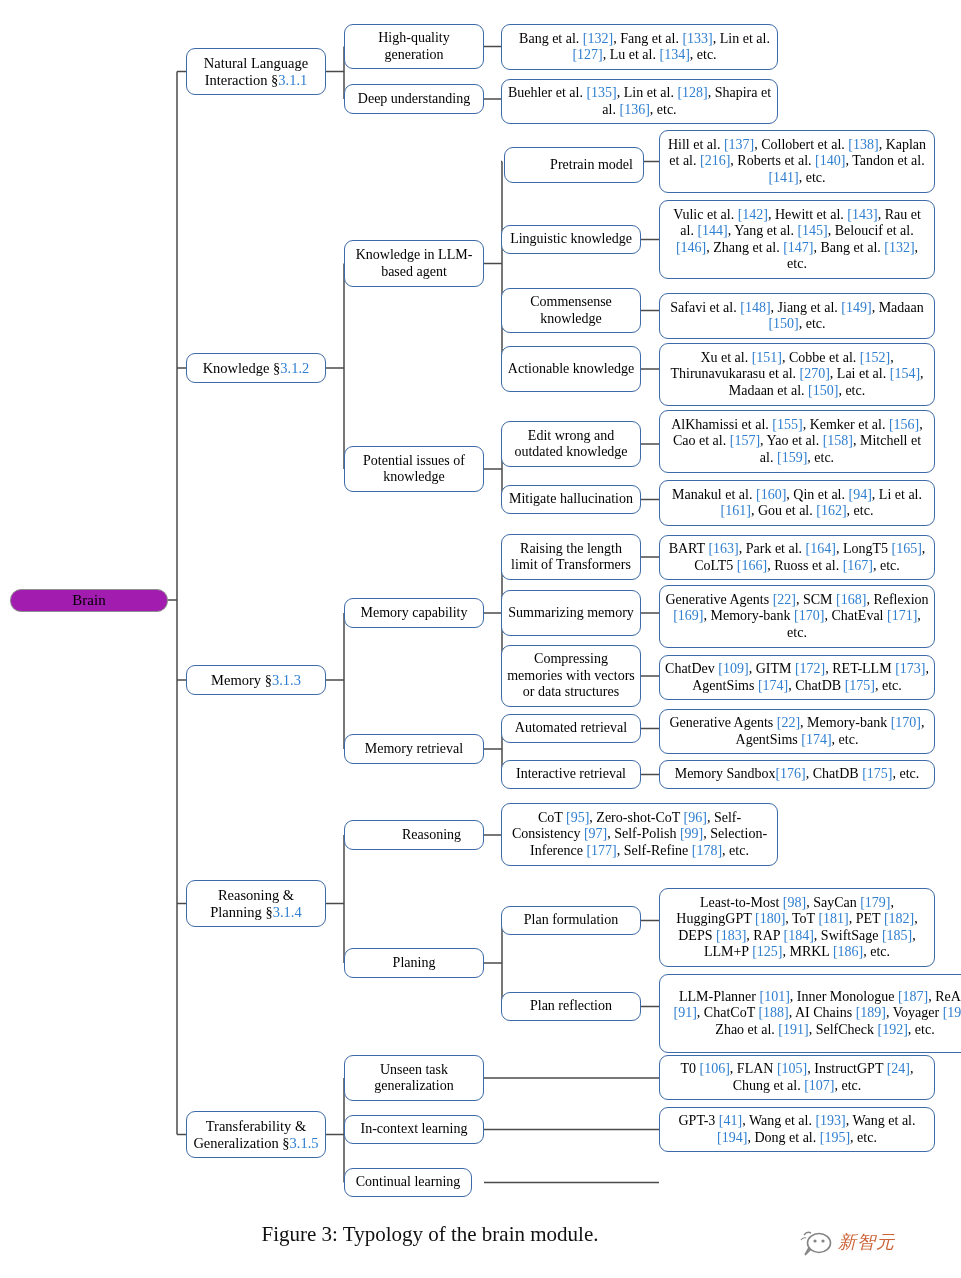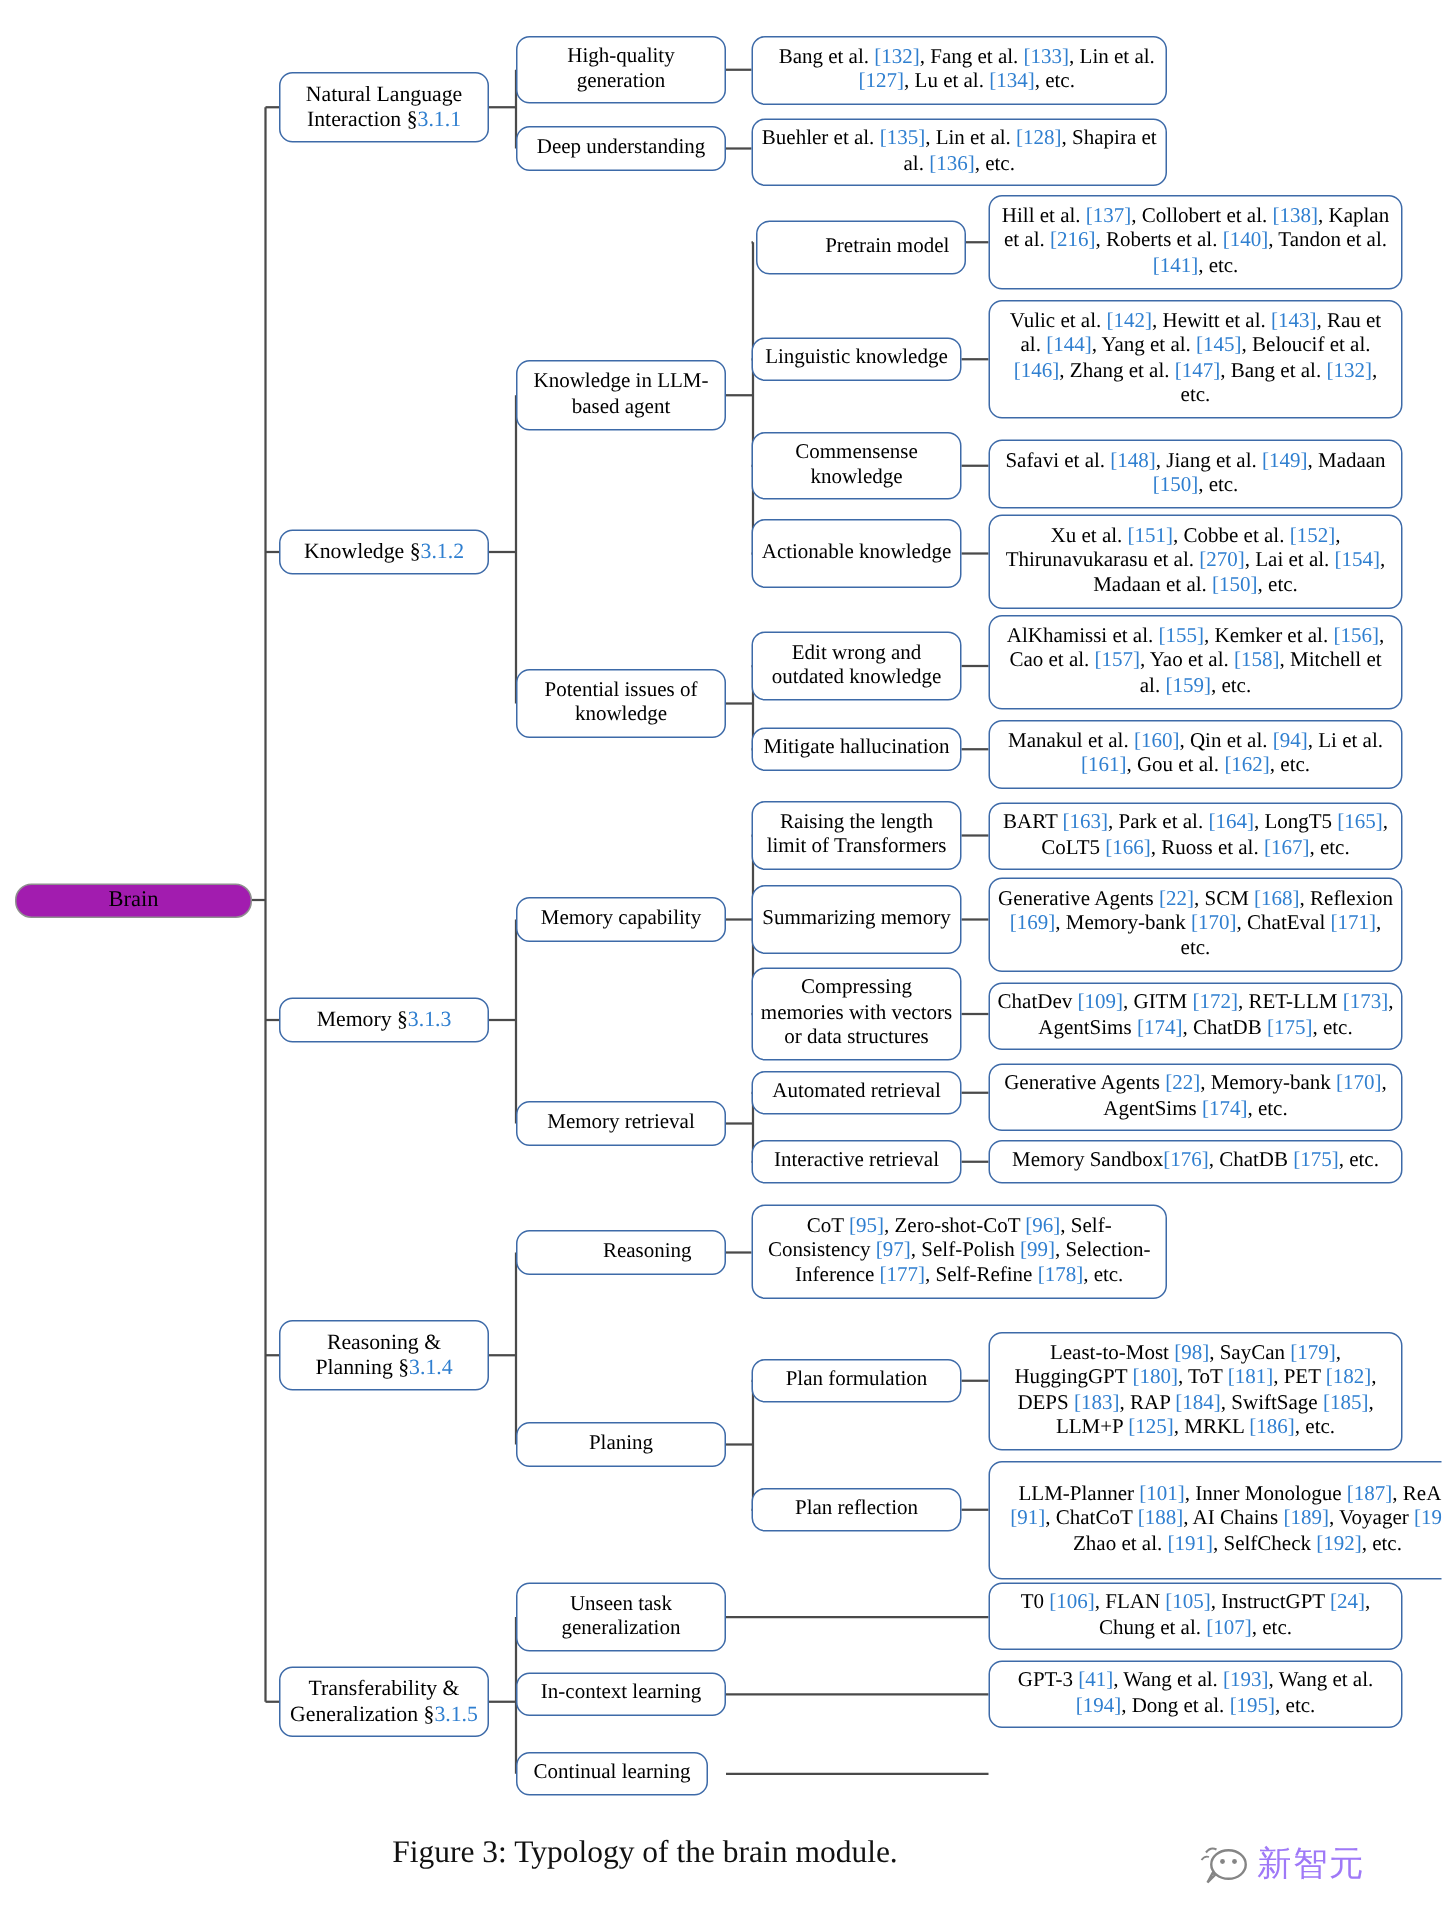--- a/index.html
+++ b/index.html
@@ -68,24 +68,25 @@
     left: 800px;
     top: 1222px;
     width: 150px;
     height: 40px;
     display: flex;
     align-items: center;
     gap: 4px;
     opacity: 0.82;
   }
   #watermark .wm-text {
-    font-size: 23px;
-    color: #8b5cf6;
+    font-size: 18px;
+    color: #c2410c;
     letter-spacing: 1px;
     font-family: "DejaVu Sans", sans-serif;
+    font-style: italic;
   }
 </style>
 </head>
 <body>
 
 <div id="diagram">
   <svg id="edges" viewBox="0 0 961 1278">
       <path d="M177 71.5 L186 71.5" stroke="#4a4a4a" stroke-width="1.5" fill="none"></path>
       <path d="M344 46.5 L344 46.5" stroke="#4a4a4a" stroke-width="1.5" fill="none"></path>
       <path d="M484 46.5 L501 46.5" stroke="#4a4a4a" stroke-width="1.5" fill="none"></path>

